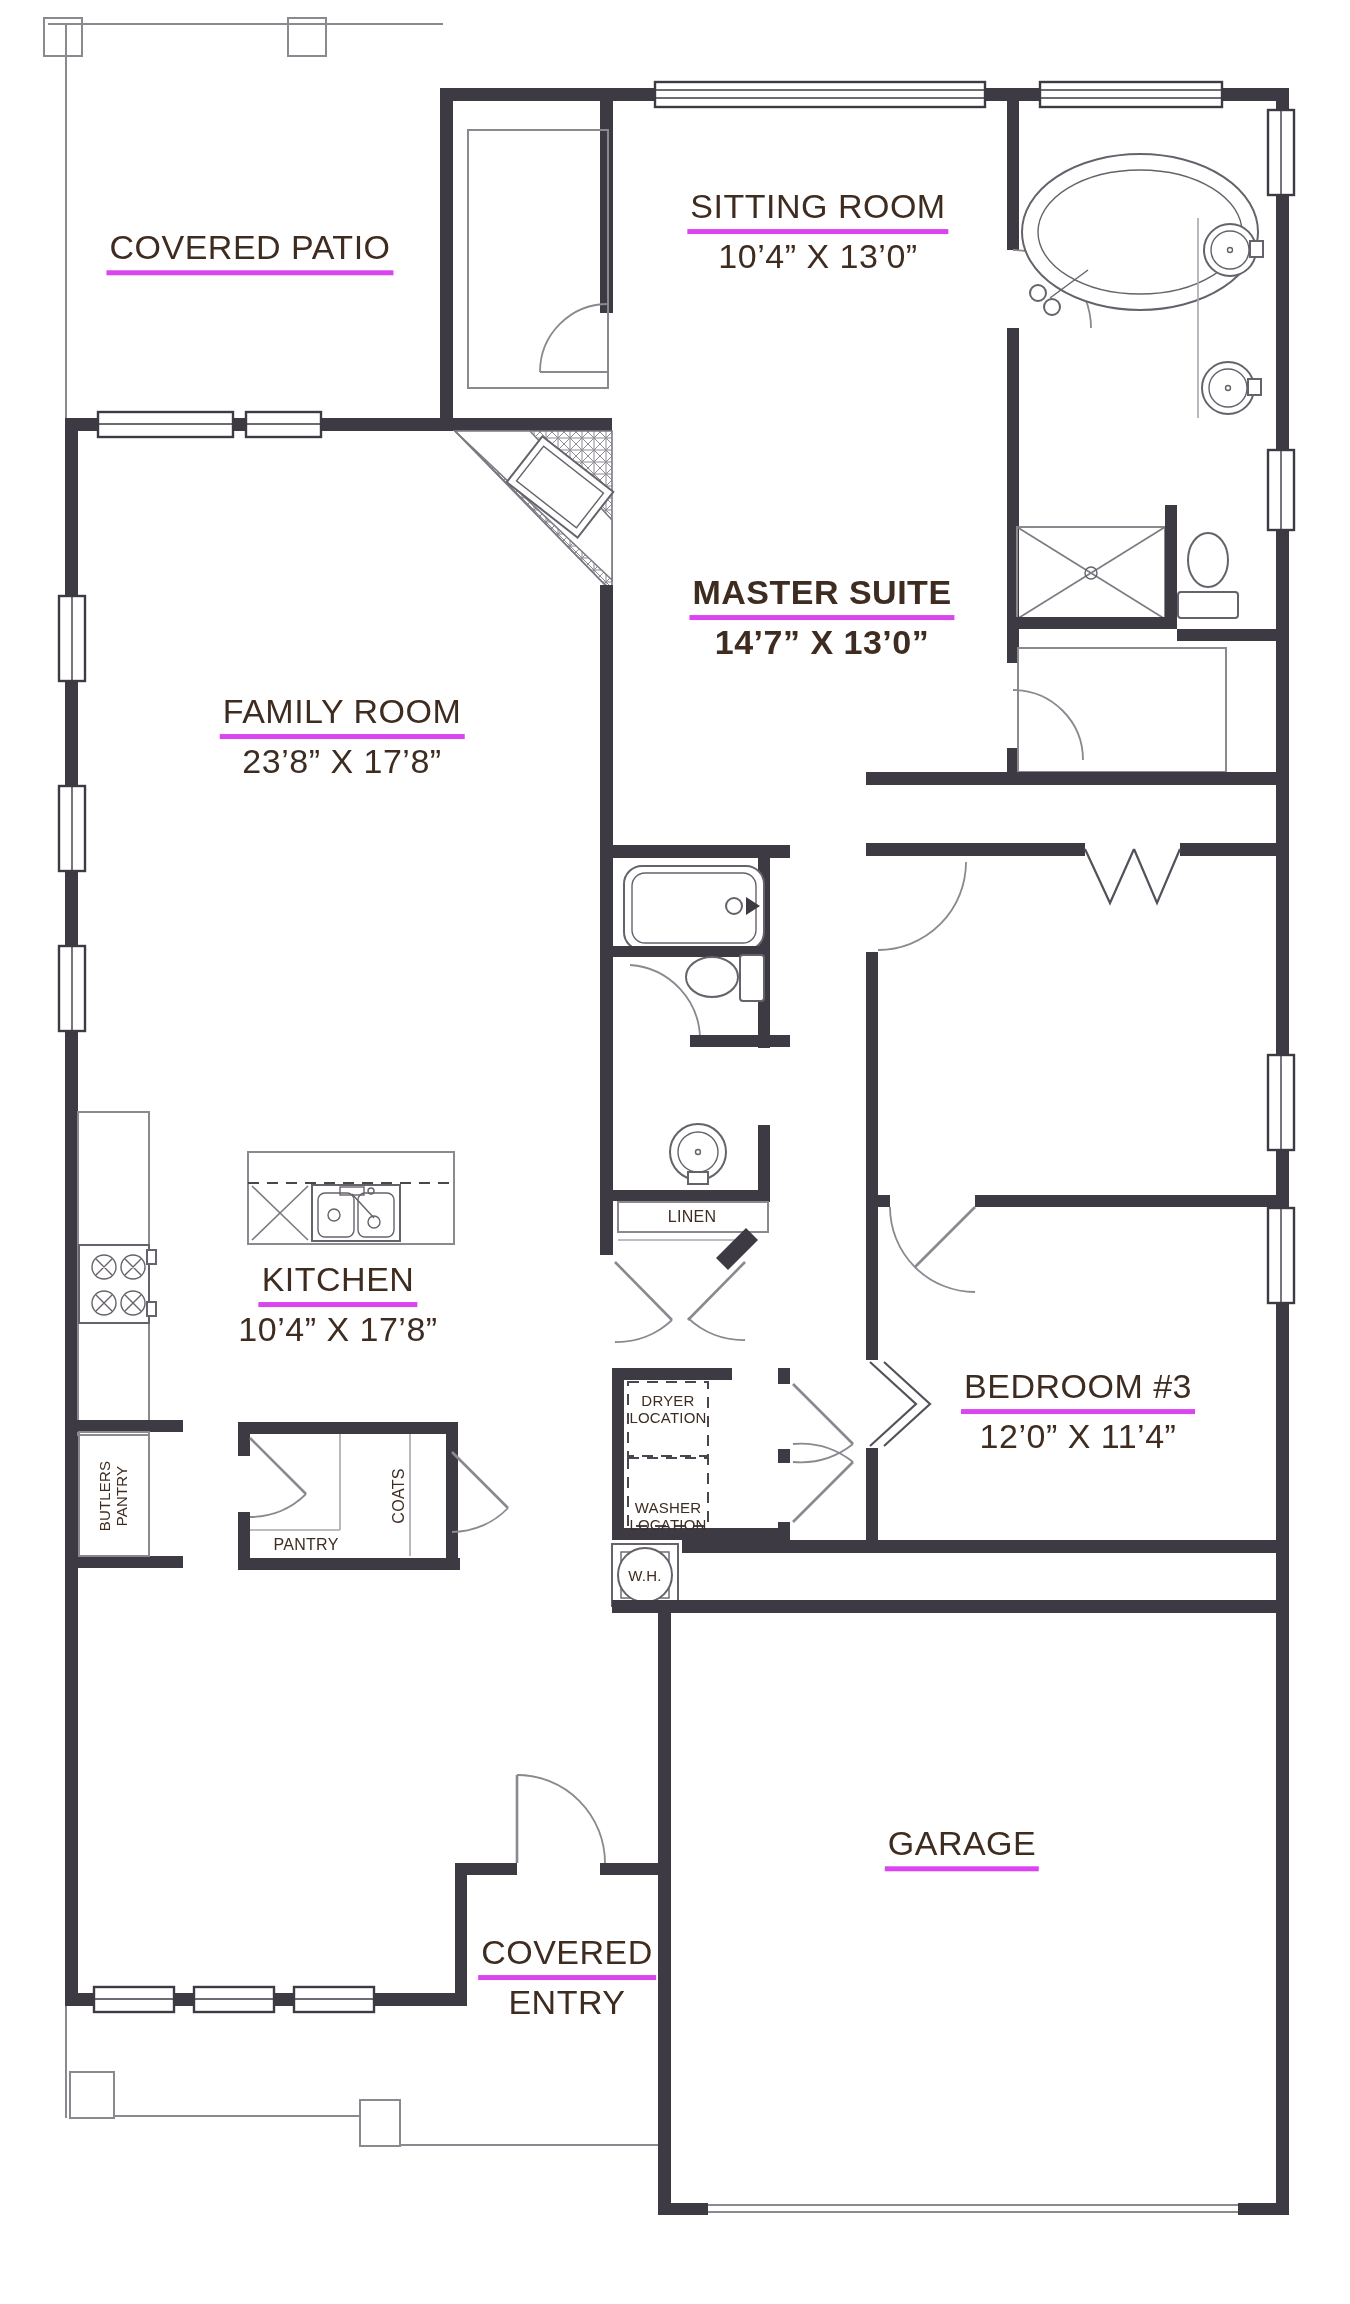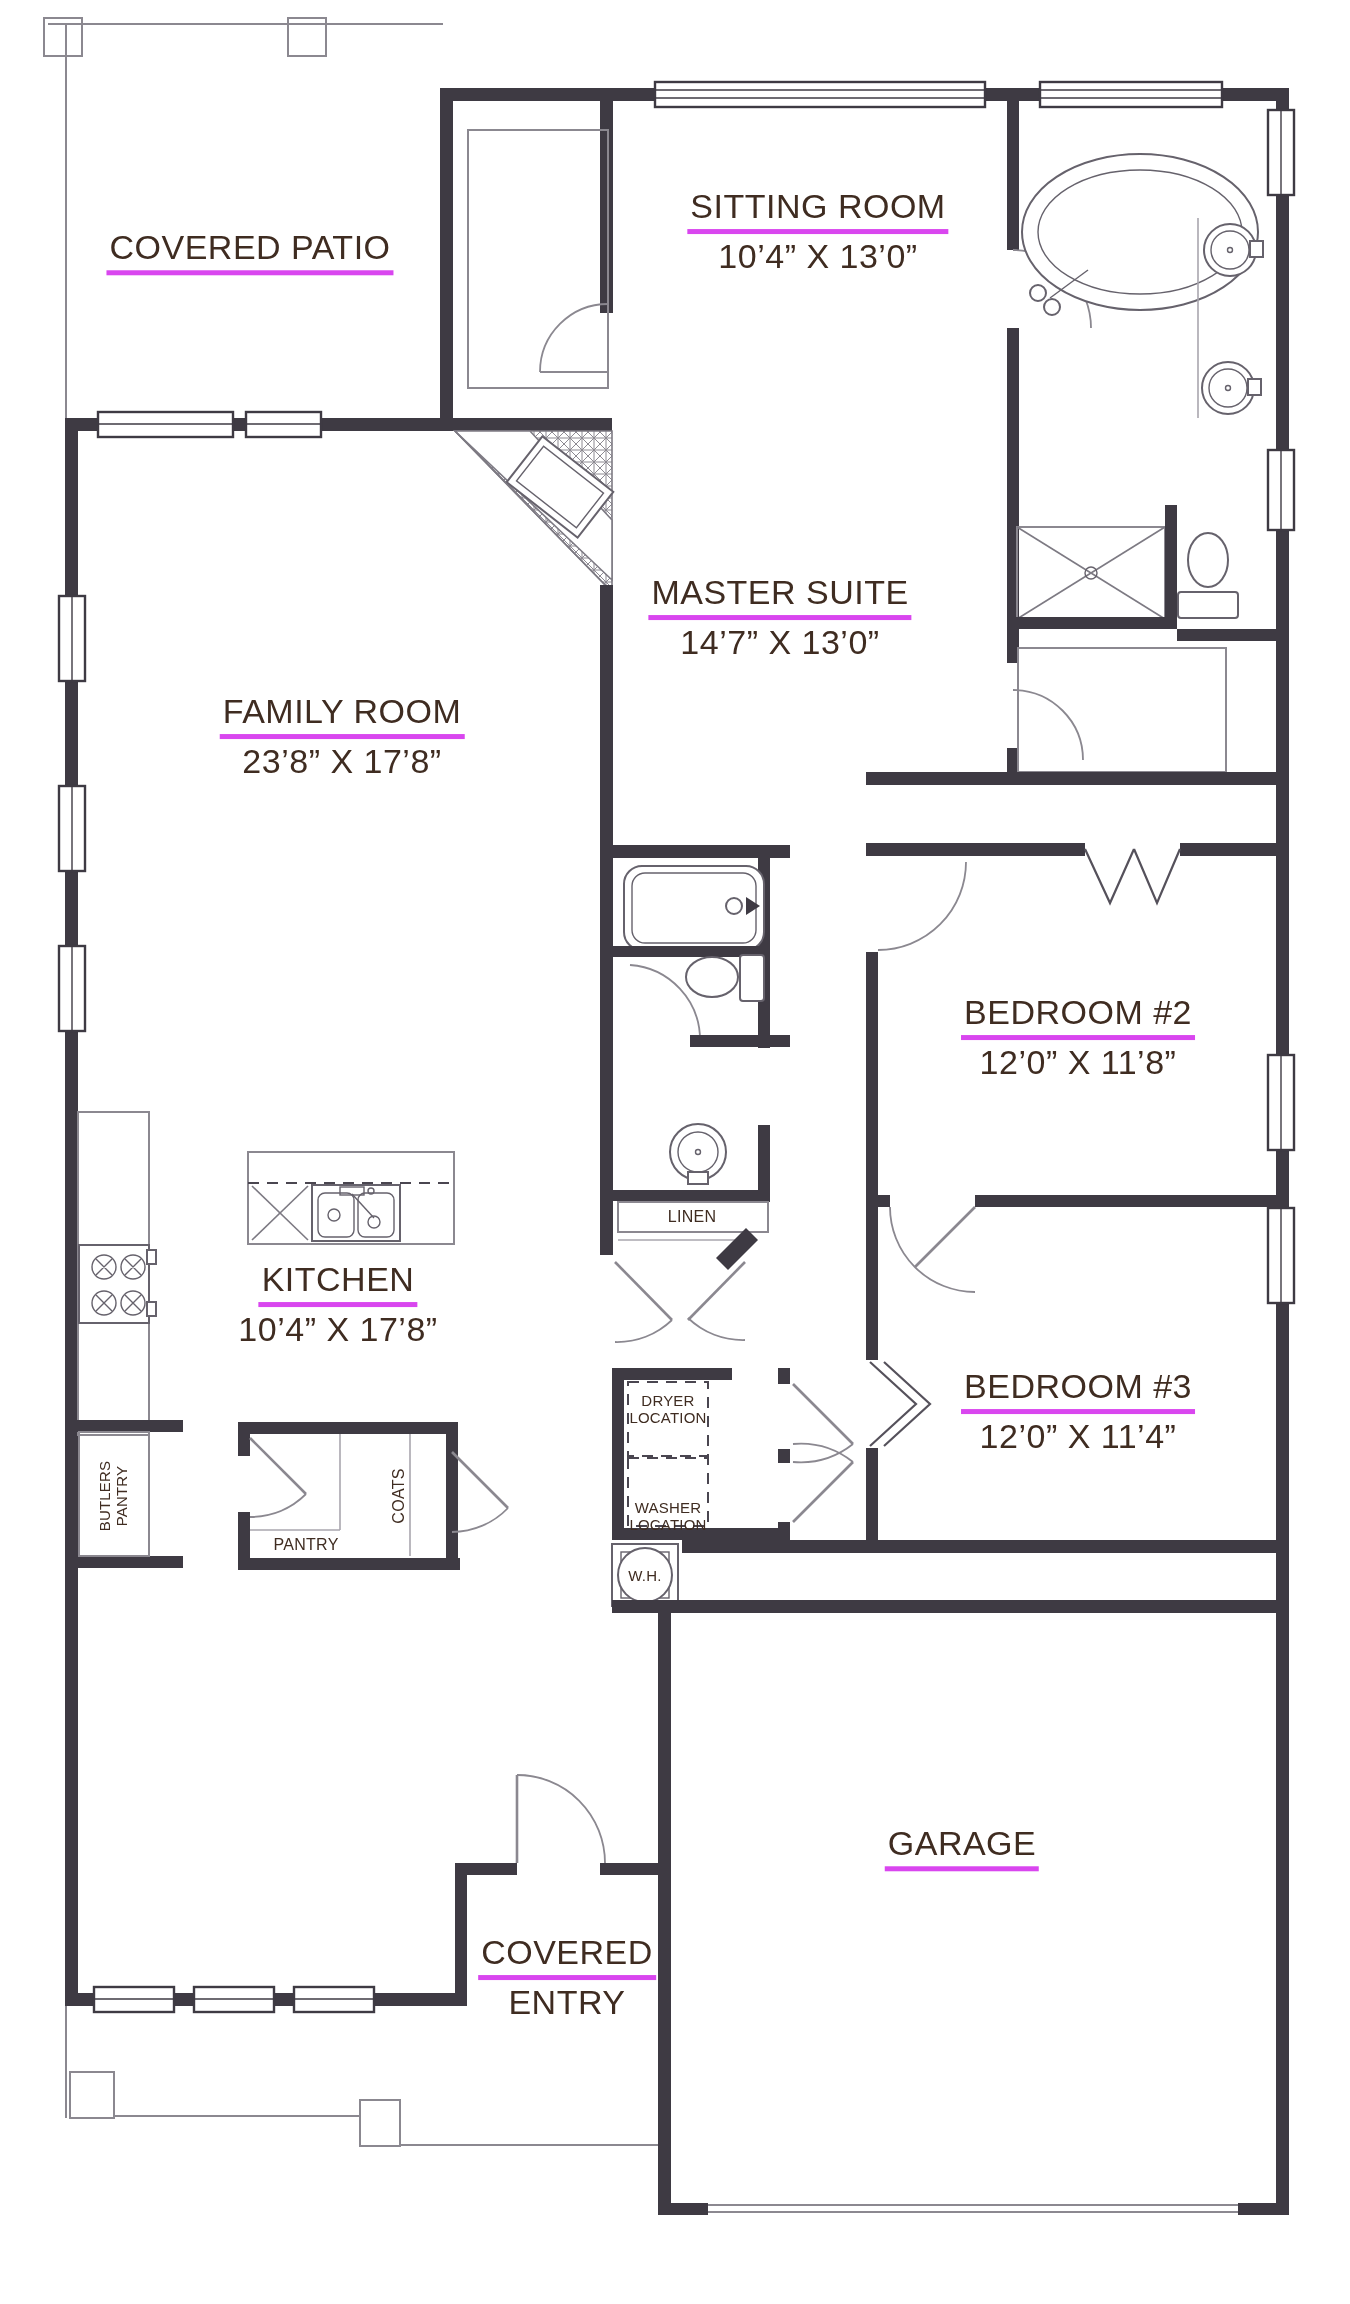--- a/index.html
+++ b/index.html
@@ -311,34 +311,30 @@
 
 <div class="lbl big" style="left:250px;top:252px;text-align:center;">
   <span class="nm">COVERED PATIO</span>
 </div>
 
 <div class="lbl big" style="left:818px;top:232px;">
   <div><span class="nm">SITTING ROOM</span></div>
   <div class="dims">10’4” X 13’0”</div>
 </div>
 
-<div class="lbl big" style="left:780px;top:618px;">
+<div class="lbl big" style="left:822px;top:618px;font-weight:bold;">
   <div><span class="nm">MASTER SUITE</span></div>
   <div class="dims">14’7” X 13’0”</div>
 </div>
 
 <div class="lbl big" style="left:342px;top:737px;">
   <div><span class="nm">FAMILY ROOM</span></div>
   <div class="dims">23’8” X 17’8”</div>
 </div>
 
-<div class="lbl big" style="left:1078px;top:1038px;">
-  <div><span class="nm">BEDROOM #2</span></div>
-  <div class="dims">12’0” X 11’8”</div>
-</div>
 
 <div class="lbl big" style="left:1078px;top:1412px;">
   <div><span class="nm">BEDROOM #3</span></div>
   <div class="dims">12’0” X 11’4”</div>
 </div>
 
 <div class="lbl big" style="left:338px;top:1305px;">
   <div><span class="nm">KITCHEN</span></div>
   <div class="dims">10’4” X 17’8”</div>
 </div>

